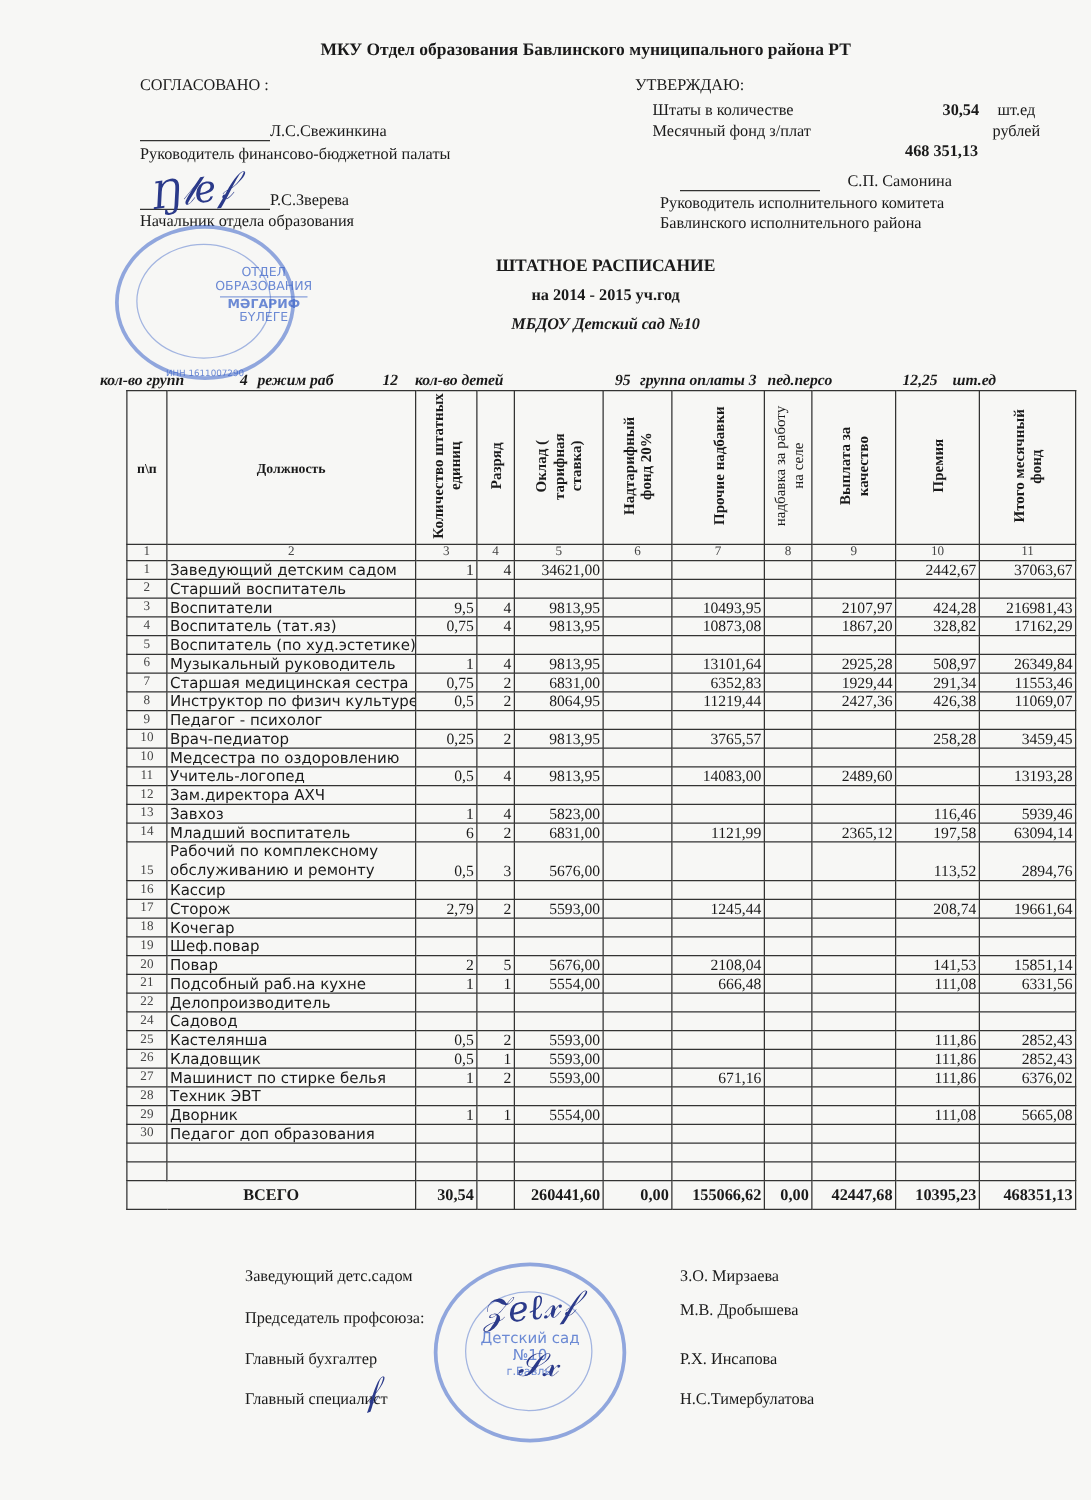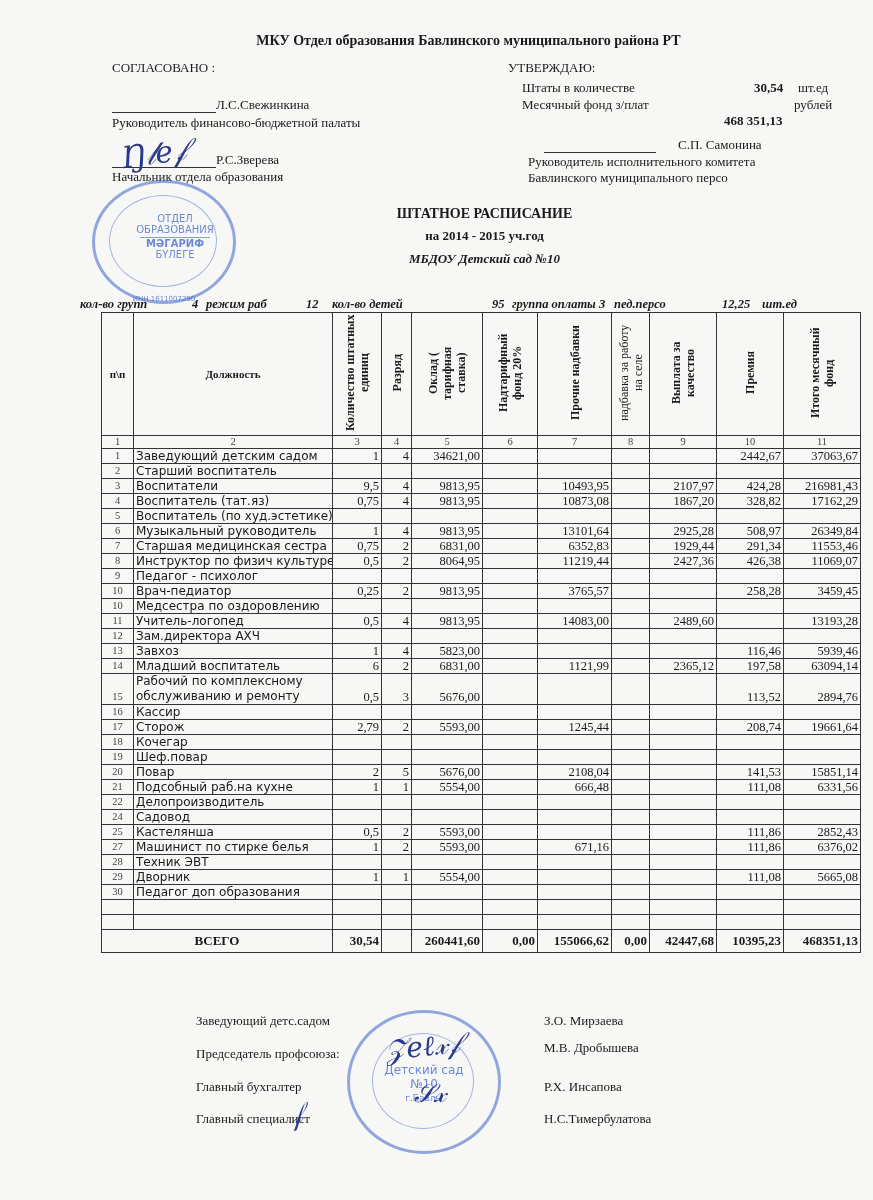--- a/index.html
+++ b/index.html
@@ -69,25 +69,25 @@
 <div class="abs hdr" style="left:490px; top:80px;">Штаты в количестве</div>
 <div class="abs hdr bold" style="left:722px; top:80px;">30,54</div>
 <div class="abs hdr" style="left:766px; top:80px;">шт.ед</div>
 <div class="abs hdr" style="left:490px; top:97px;">Месячный фонд з/плат</div>
 <div class="abs hdr bold" style="left:692px; top:113px;">468 351,13</div>
 <div class="abs hdr" style="left:762px; top:97px;">рублей</div>
 <div class="abs hdr" style="left:512px; top:137px;">
   <span class="sig-line" style="width:112px; margin-right:22px;"></span><span>С.П. Самонина</span>
 </div>
 <div class="abs hdr" style="left:496px; top:154px;">Руководитель исполнительного комитета</div>
-<div class="abs hdr" style="left:496px; top:170px;">Бавлинского муниципального персо</div>
+<div class="abs hdr" style="left:496px; top:170px;">Бавлинского исполнительного района</div>
 
 <div class="stamp" style="left:92px; top:180px; width:138px; height:118px; border-radius:50%;">
   <div class="inner" style="left:14px; top:12px; width:106px; height:90px;"></div>
-  <div style="position:absolute; left:0; width:160px; top:30px; font-size:10px; line-height:11px;">
+  <div style="position:absolute; left:0; width:160px; top:30px; font-size:10px; line-height:11px;padding-left:36px;">
     <div>ОТДЕЛ</div>
     <div>ОБРАЗОВАНИЯ</div>
     <div style="border-top:1px solid rgba(60,100,200,0.6); width:70px; margin:2px auto 0;"></div>
     <div style="font-weight:bold;">МӘГАРИФ</div>
     <div>БҮЛЕГЕ</div>
   </div>
   <div style="position:absolute; left:0; width:138px; top:92px; font-size:7px;margin-top:20px;">ИНН 1611007290</div>
 </div>
 
 <div class="abs center doc-title">ШТАТНОЕ РАСПИСАНИЕ</div>
@@ -469,20 +469,33 @@
         <td class="num">2</td>
         <td class="num">5593,00</td>
         <td class="num"></td>
         <td class="num"></td>
         <td class="num"></td>
         <td class="num"></td>
         <td class="num">111,86</td>
         <td class="num">2852,43</td>
       </tr>
       <tr>
+        <td class="idx">26</td>
+        <td class="name">Кладовщик</td>
+        <td class="num">0,5</td>
+        <td class="num">1</td>
+        <td class="num">5593,00</td>
+        <td class="num"></td>
+        <td class="num"></td>
+        <td class="num"></td>
+        <td class="num"></td>
+        <td class="num">111,86</td>
+        <td class="num">2852,43</td>
+      </tr>
+      <tr>
         <td class="idx">27</td>
         <td class="name">Машинист по стирке белья</td>
         <td class="num">1</td>
         <td class="num">2</td>
         <td class="num">5593,00</td>
         <td class="num"></td>
         <td class="num">671,16</td>
         <td class="num"></td>
         <td class="num"></td>
         <td class="num">111,86</td>

